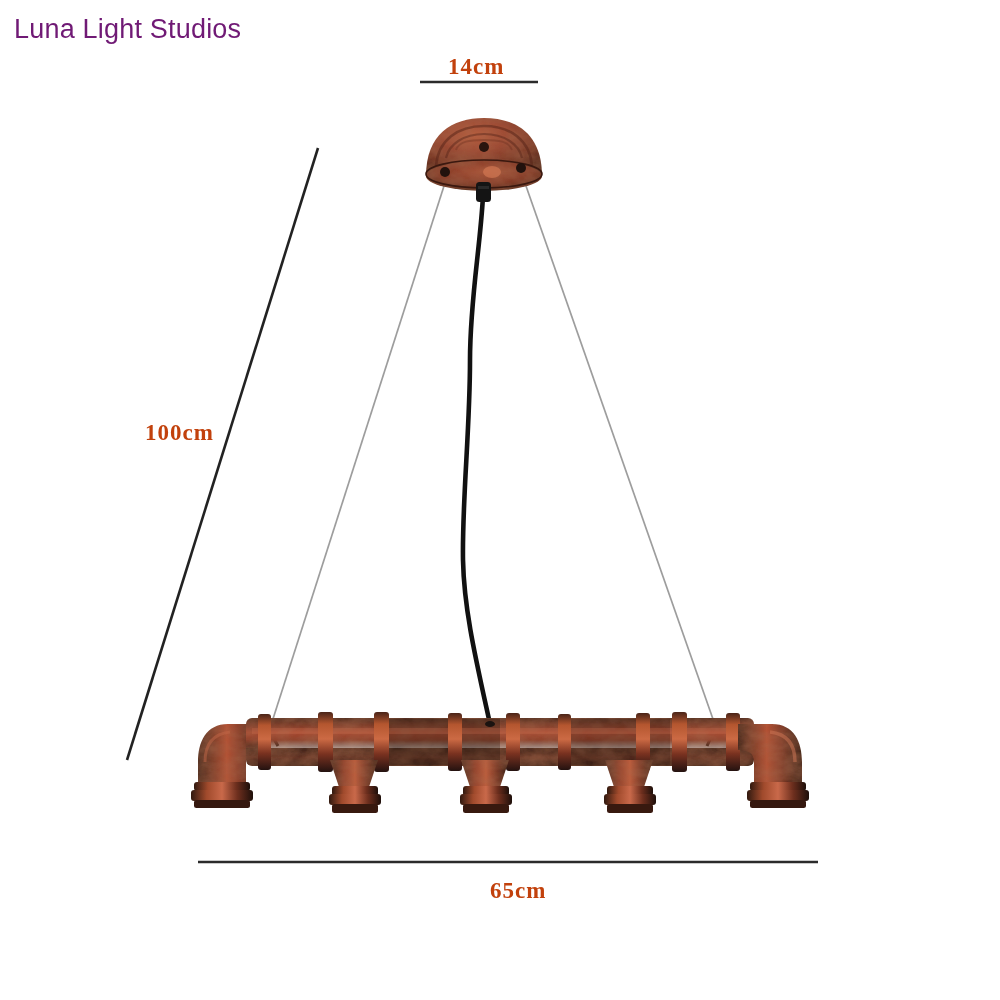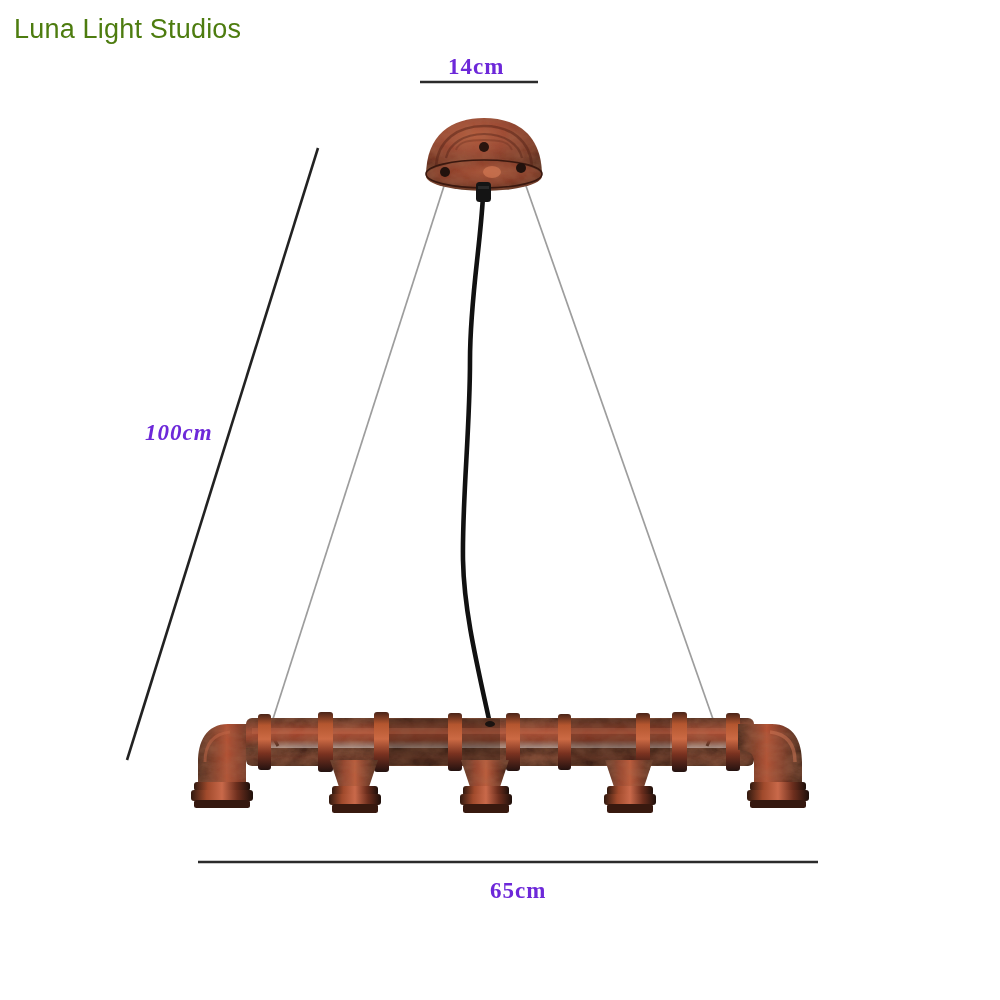--- a/index.html
+++ b/index.html
@@ -14,30 +14,30 @@
     overflow: hidden;
     font-family: "Liberation Sans", sans-serif;
   }
 
   #brand-title {
     position: absolute;
     left: 14px;
     top: 14px;
     font-family: "Liberation Sans", sans-serif;
     font-size: 27px;
-    color: #4d7c0f;
+    color: #701a75;
     letter-spacing: 0.2px;
     white-space: nowrap;
   }
 
   .dim-label {
     position: absolute;
     font-family: "Liberation Serif", serif;
     font-weight: bold;
-    color: #6d28d9;
+    color: #c2410c;
     white-space: nowrap;
   }
 
   #dim-top-label {
     left: 448px;
     top: 54px;
     font-size: 23px;
     letter-spacing: 1px;
   }
 
@@ -46,21 +46,20 @@
     top: 878px;
     font-size: 23px;
     letter-spacing: 1px;
   }
 
   #dim-diagonal-label {
     left: 145px;
     top: 420px;
     font-size: 23px;
     letter-spacing: 1px;
-    font-style: italic;
   }
 
   #fixture-canvas {
     position: absolute;
     left: 0;
     top: 0;
   }
 </style>
 </head>
 <body>

